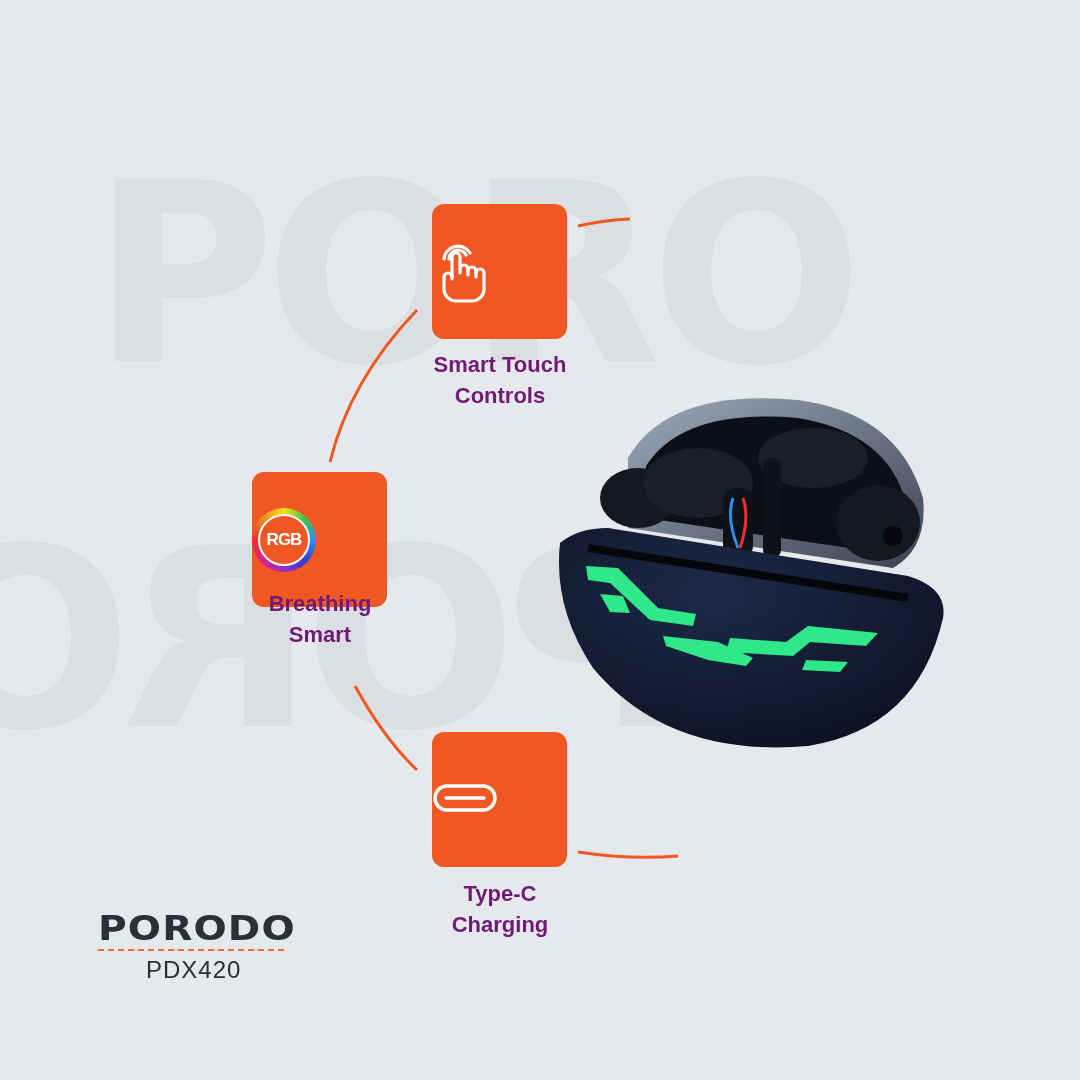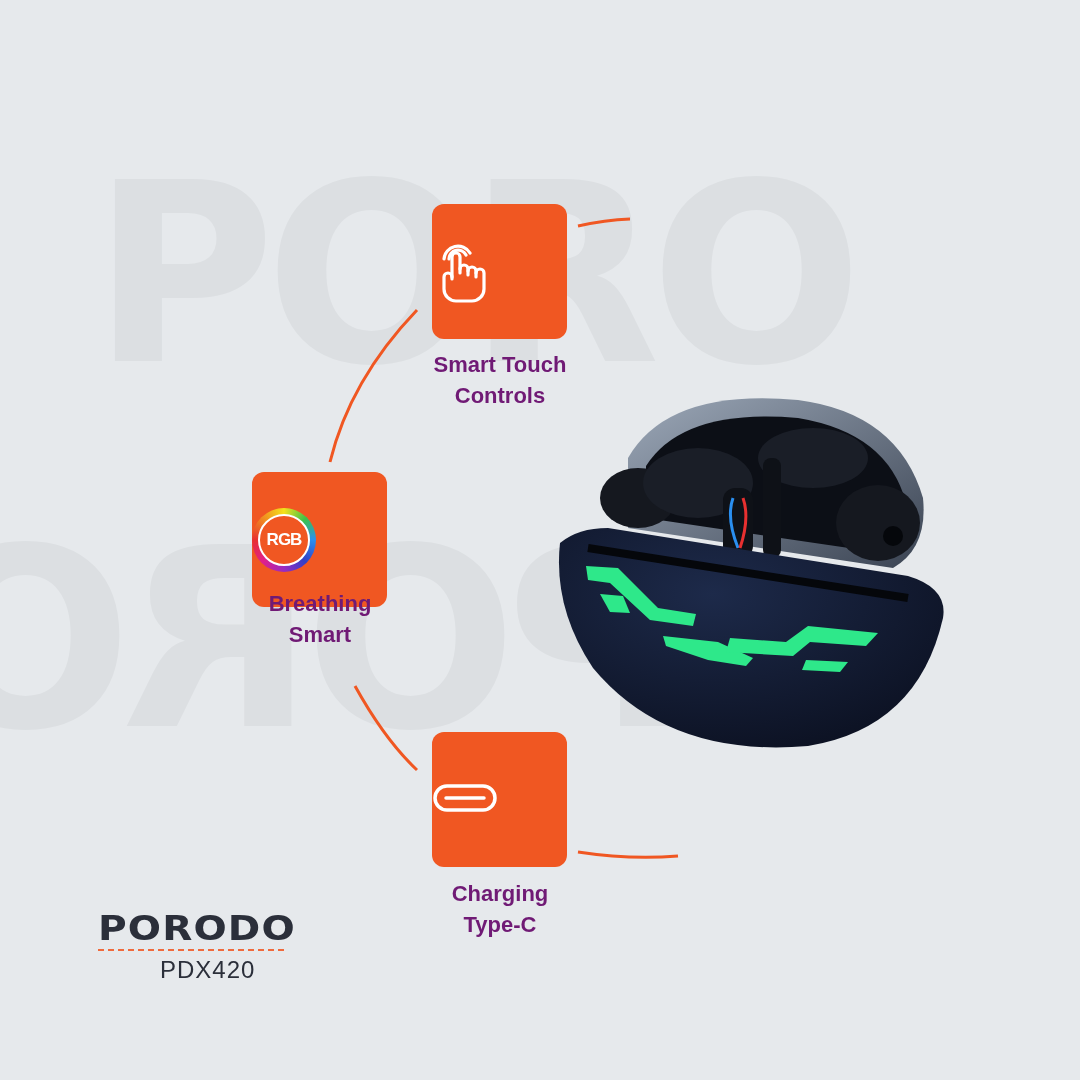--- a/index.html
+++ b/index.html
@@ -6,21 +6,21 @@
   body{width:1080px;height:1080px;background:#e6e9ec;position:relative;overflow:hidden;font-family:"DejaVu Sans",sans-serif;}
   .wm{position:absolute;font-family:"DejaVu Sans",sans-serif;font-weight:bold;color:#dcdfe2;letter-spacing:-10px;line-height:1;white-space:nowrap;}
   .wm1{left:92px;top:150px;font-size:250px;}
   .wm2{left:-70px;top:515px;font-size:250px;transform:scaleX(-1);transform-origin:center;width:760px;}
   .card{position:absolute;width:135px;height:135px;background:#f05722;border-radius:12px;display:flex;align-items:center;justify-content:flex-start;}
   .label{position:absolute;text-align:center;font-family:"Liberation Sans",sans-serif;font-weight:bold;font-size:22px;line-height:31px;color:#701a75;width:200px;}
   .rgb-ring{width:64px;height:64px;border-radius:50%;background:conic-gradient(#f5e21a,#3cc24a,#2a8ff0,#3040c8,#9a2bc0,#e0208a,#e83030,#f08a20,#f5e21a);display:flex;align-items:center;justify-content:center;}
   .rgb-inner{width:52px;height:52px;border-radius:50%;background:#f05722;border:2px solid #fff;box-sizing:border-box;display:flex;align-items:center;justify-content:center;color:#fff;font-family:"Liberation Sans",sans-serif;font-weight:bold;font-size:17px;letter-spacing:-1px;}
   .logo{position:absolute;left:98px;top:908px;font-family:"DejaVu Sans",sans-serif;font-weight:bold;font-size:34px;color:#2b2f3a;letter-spacing:1px;transform:scaleX(1.15);transform-origin:left;}
   .dash{position:absolute;left:98px;top:949px;width:186px;border-top:2px dashed #f06a3c;}
-  .model{position:absolute;left:160px;top:956px;font-family:"Liberation Sans",sans-serif;font-size:24px;color:#2b2f3a;letter-spacing:1px;}
+  .model{position:absolute;left:146px;top:956px;font-family:"Liberation Sans",sans-serif;font-size:24px;color:#2b2f3a;letter-spacing:1px;}
   svg.arcs{position:absolute;left:0;top:0;}
   .product{position:absolute;left:548px;top:388px;}
 </style>
 </head>
 <body>
 
 <div class="wm wm1">PORO</div>
 <div class="wm wm2">PORO</div>
 
 <svg class="arcs" width="1080" height="1080">
@@ -59,22 +59,22 @@
 
 <div class="card" style="left:432px;top:732px;">
   <span>
     <svg width="66" height="30" viewBox="0 0 66 30" fill="none" stroke="#fff" stroke-width="3.5">
       <rect x="3" y="3" width="60" height="24" rx="12"></rect>
       <line x1="14" y1="15" x2="52" y2="15" stroke-linecap="round"></line>
     </svg>
   </span>
 </div>
 <div class="label" style="left:400px;top:878px;">
+  <div>Type-C</div>
   <div>Charging</div>
-  <div>Type-C</div>
 </div>
 
 <div class="product">
   <svg width="420" height="370" viewBox="0 0 420 370">
     <defs>
       <radialGradient id="caseg" cx="0.4" cy="0.3" r="0.8">
         <stop offset="0" stop-color="#1d2a4a"></stop>
         <stop offset="1" stop-color="#0b1020"></stop>
       </radialGradient>
       <linearGradient id="lidg" x1="0" y1="0" x2="1" y2="1">

